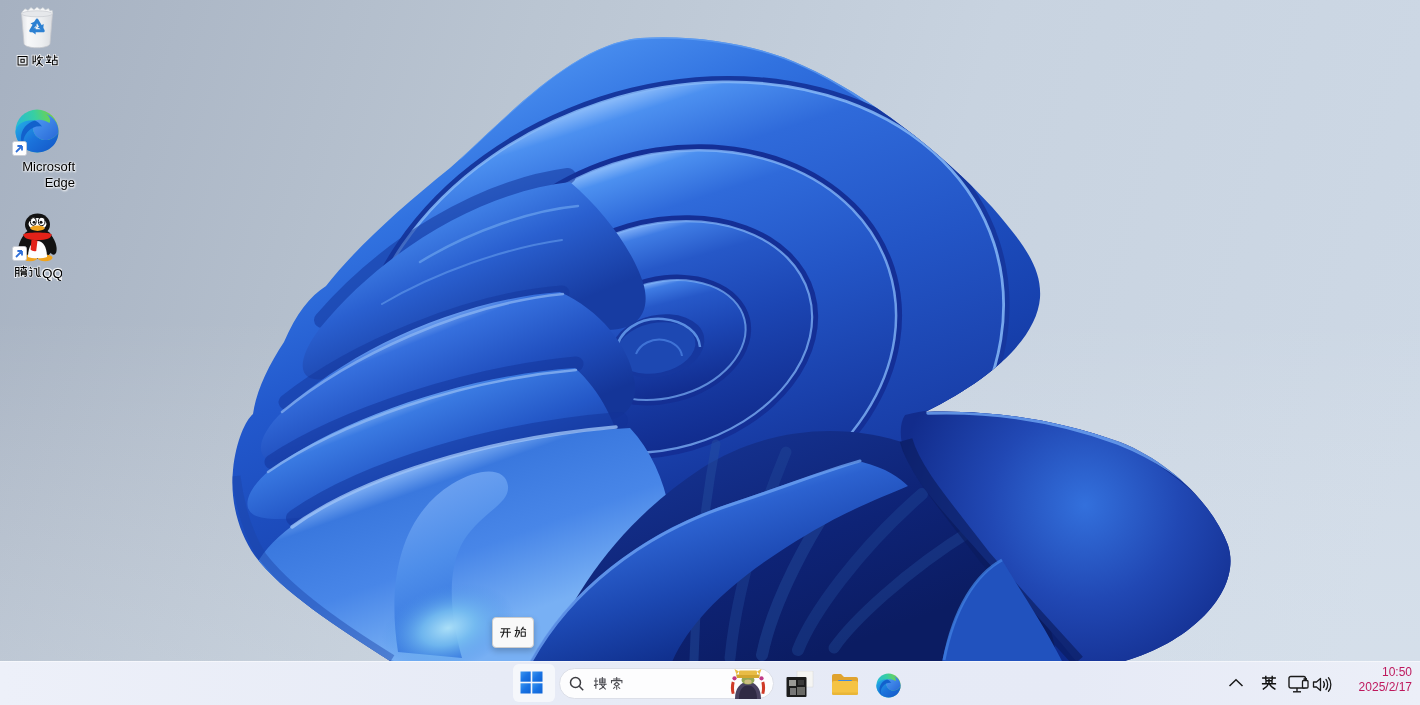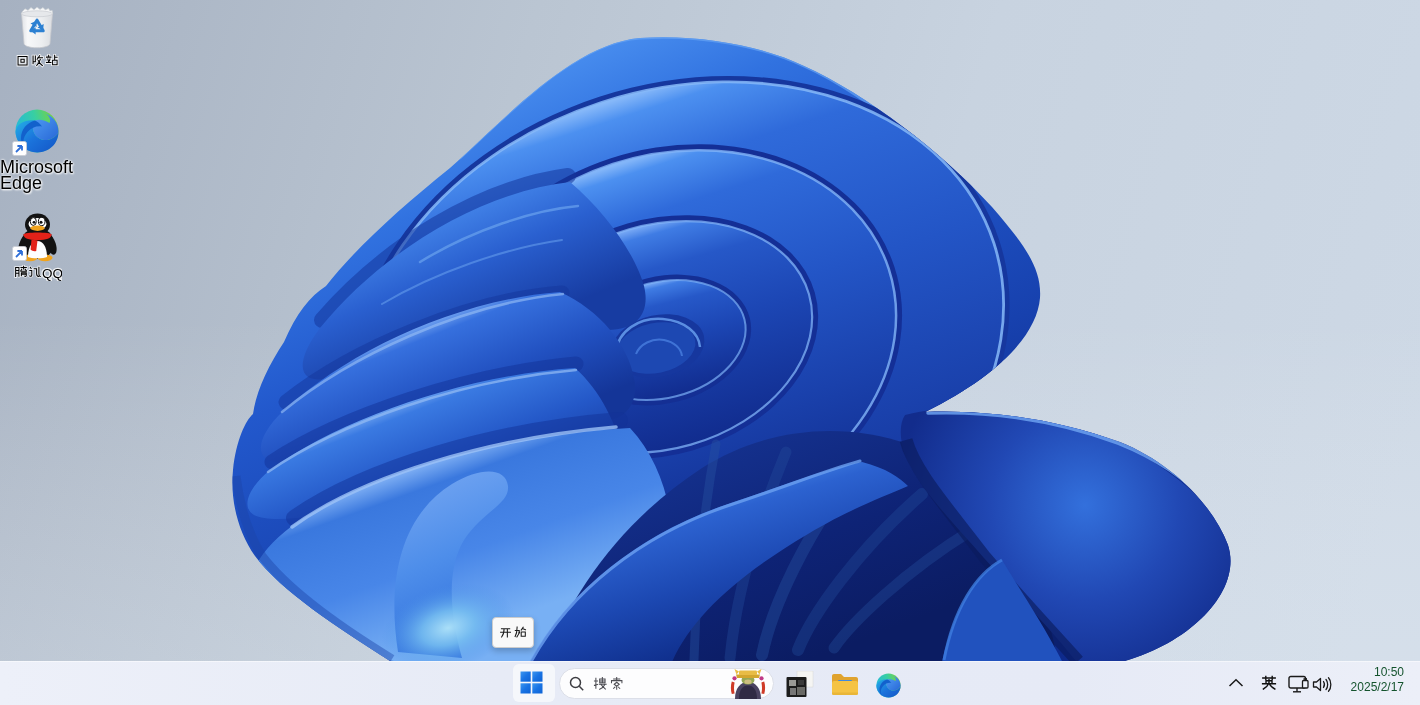--- a/index.html
+++ b/index.html
@@ -1,23 +1,23 @@
 <!DOCTYPE html>
 <html><head>
 <meta charset="utf-8">
 <style>
 html,body{margin:0;padding:0;width:1420px;height:705px;overflow:hidden;background:#c0ccd9;font-family:"Liberation Sans",sans-serif;}
 #root{position:relative;width:1420px;height:705px;}
 #wall{position:absolute;left:0;top:0;}
-.dlabel{position:absolute;text-align:left;color:#000;font-size:18px;line-height:16px;text-shadow:0 0 2px #fff,0 0 3px #fff,1px 1px 2px rgba(255,255,255,.9);}
+.dlabel{position:absolute;text-align:right;color:#000;font-size:13px;line-height:16px;text-shadow:0 0 2px #fff,0 0 3px #fff,1px 1px 2px rgba(255,255,255,.9);}
 #taskbar{position:absolute;left:0;top:661px;width:1420px;height:44px;background:linear-gradient(90deg,#edf0f9 0%,#e7ebf6 35%,#e6eaf6 75%,#eceff8 100%);border-top:1px solid rgba(255,255,255,.5);box-sizing:border-box;}
 #startbtn{position:absolute;left:513px;top:664px;width:42px;height:38px;border-radius:6px;background:rgba(255,255,255,.6);}
 #searchpill{position:absolute;left:559px;top:668px;width:215px;height:31px;border-radius:16px;background:#fdfdfe;border:1px solid #dcdfe8;box-sizing:border-box;}
 #tooltip{position:absolute;left:492px;top:617px;width:42px;height:31px;background:#f9f9f9;border:1px solid #ccc;border-radius:4px;box-shadow:0 3px 6px rgba(0,0,0,.22);box-sizing:border-box;display:flex;align-items:center;justify-content:center;}
-#clock{position:absolute;right:16px;top:665px;text-align:right;font-size:12px;line-height:15px;color:#14532d;}
+#clock{position:absolute;right:8px;top:665px;text-align:right;font-size:12px;line-height:15px;color:#be185d;}
 </style>
 </head>
 <body>
 <div id="root">
 <svg width="0" height="0" style="position:absolute">
 <defs>
 <g id="g-hui" fill="none" stroke-linecap="square">
   <path d="M2.5,3 H13.5 V13.5 H2.5 Z M6,6.5 H10 V10 H6 Z"></path>
 </g>
 <g id="g-shou" fill="none" stroke-linecap="square">

